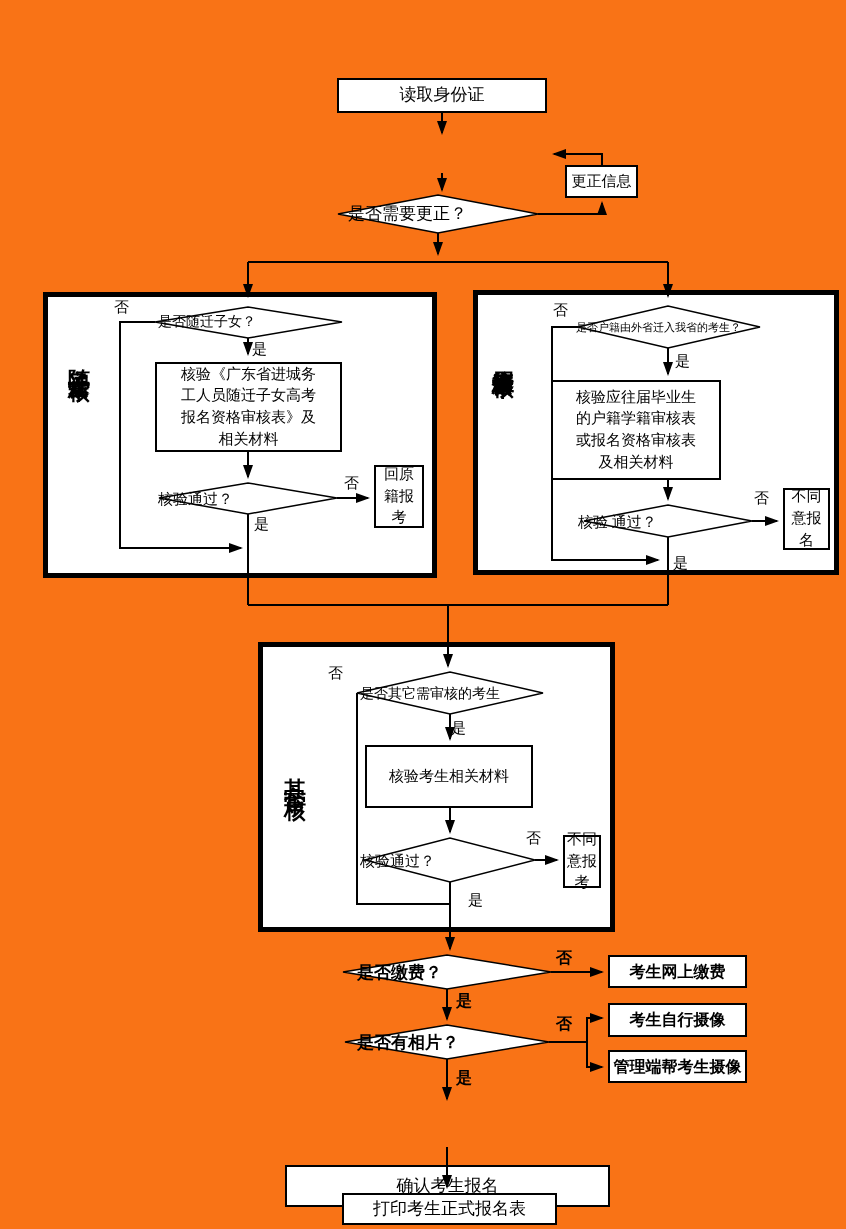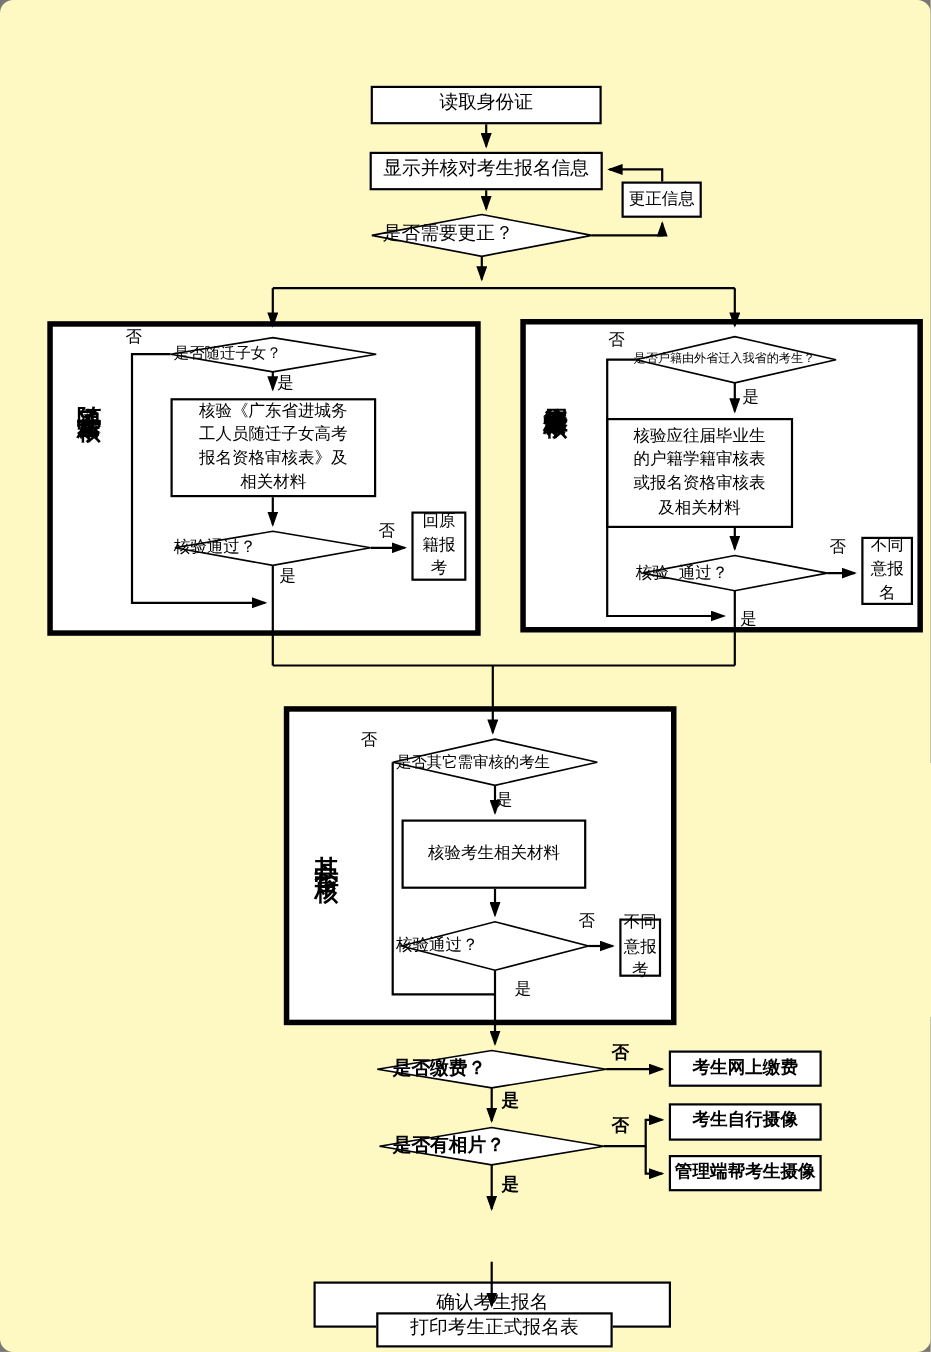--- a/index.html
+++ b/index.html
@@ -1,20 +1,20 @@
 <!DOCTYPE html>
 <html><head>
 <meta charset="utf-8">
 <style>
   html,body{margin:0;padding:0;}
   body{background:#777;}
   .canvas{
     position:relative;width:846px;height:1229px;margin:0 auto;
-    background:#fef9c3;overflow:hidden;
-    font-family:Liberation Mono, monospace;color:#000;border-radius:12px;
+    background:#f97316;overflow:hidden;
+    font-family:Liberation Serif, serif;color:#000;
   }
   .panel{
     position:absolute;background:#FFFFFF;border:5px solid #000;
     box-sizing:border-box;z-index:1;
   }
   .node{
     position:absolute;background:#FFFFFF;border:2px solid #000;
     box-sizing:border-box;z-index:2;
     display:flex;align-items:center;justify-content:center;
     text-align:center;line-height:1.45;
@@ -44,21 +44,20 @@
 
   <div class="panel" style="left:43px;top:292px;width:394px;height:286px;"></div>
   <div class="panel" style="left:473px;top:290px;width:366px;height:285px;"></div>
   <div class="panel" style="left:258px;top:642px;width:357px;height:290px;"></div>
 
   <div class="vtitle" style="left:68px;top:352px;">随迁子女审核</div>
   <div class="vtitle" style="left:492px;top:352px;letter-spacing:1px;">应往届资格审核</div>
   <div class="vtitle" style="left:284px;top:760px;letter-spacing:7px;">其它审核</div>
 
   <div class="node f17" style="left:337px;top:78px;width:210px;height:35px;">读取身份证</div>
-  <div class="node f17" style="left:336px;top:138px;width:212px;height:35px;">显示并核对考生报名信息</div>
   <div class="node f15" style="left:565px;top:165px;width:73px;height:33px;">更正信息</div>
 
   <div class="node f15" style="left:155px;top:362px;width:187px;height:90px;padding:0 20px;">核验《广东省进城务工人员随迁子女高考报名资格审核表》及相关材料</div>
   <div class="node f15" style="left:374px;top:465px;width:50px;height:63px;padding:16px 7px;">回原籍报考</div>
 
   <div class="node f15" style="left:551px;top:380px;width:170px;height:100px;padding:0 16px;">核验应往届毕业生的户籍学籍审核表或报名资格审核表及相关材料</div>
   <div class="node f15" style="left:783px;top:488px;width:47px;height:62px;padding:0 6px;">不同意报名</div>
 
   <div class="node f15" style="left:365px;top:745px;width:168px;height:63px;">核验考生相关材料</div>
   <div class="node f15" style="left:563px;top:835px;width:38px;height:53px;padding:0 2px;">不同意报考</div>

